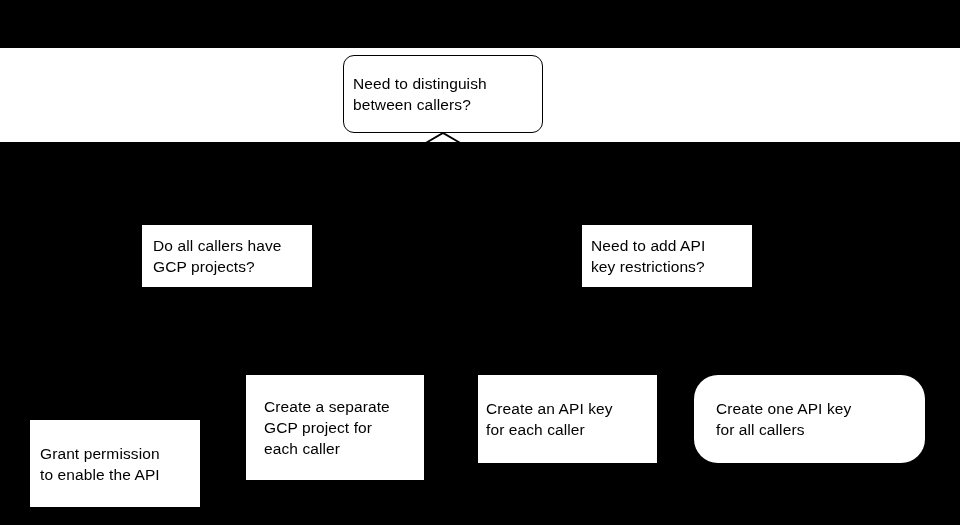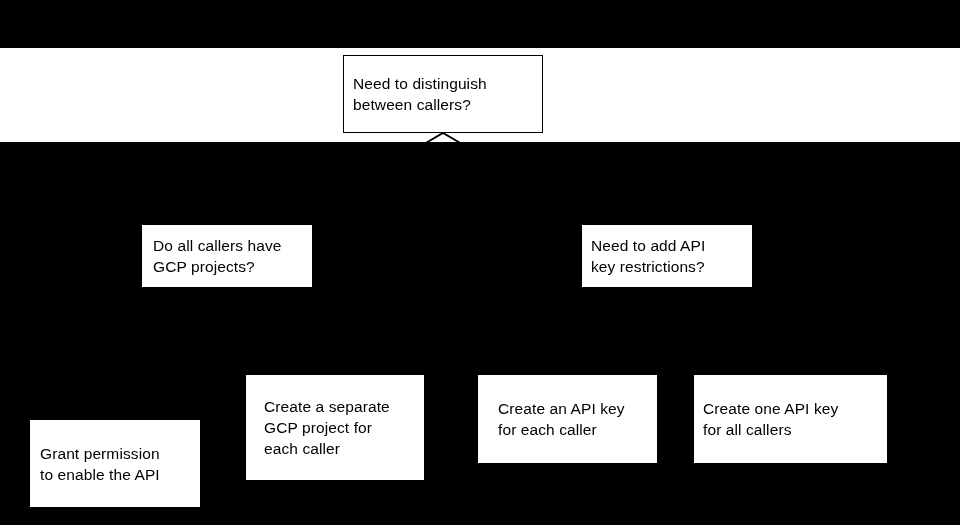--- a/index.html
+++ b/index.html
@@ -47,20 +47,21 @@
   
   .node.bordered {
     border: 1.4px solid #000000;
   }
 
   
   #node-root {
     left: 343px;  top: 55px;
     width: 200px; height: 78px;
     padding: 5px 9px;
+    border-radius: 11px;
   }
 
   
   #node-gcp-projects {
     left: 142px; top: 225px;
     width: 170px; height: 62px;
     padding: 0 11px;
   }
   #node-api-restrictions {
     left: 582px; top: 225px;
@@ -76,26 +77,27 @@
     margin-top: 44px;
   }
   #node-separate-project {
     left: 246px; top: 375px;
     width: 178px; height: 105px;
     padding: 0 18px;
   }
   #node-key-each-caller {
     left: 478px; top: 375px;
     width: 179px; height: 88px;
-    padding: 0 20px;
+    padding: 0 8px;
   }
   #node-key-all-callers {
     left: 694px; top: 375px;
-    width: 193px; height: 88px;
-    padding: 0 9px;
+    width: 231px; height: 88px;
+    padding: 0 22px;
+    border-radius: 24px;
   }
 
   
   #connector-root {
     position: absolute;
     left: 423px;
     top: 131px;
     width: 40px;
     height: 13px;
   }

